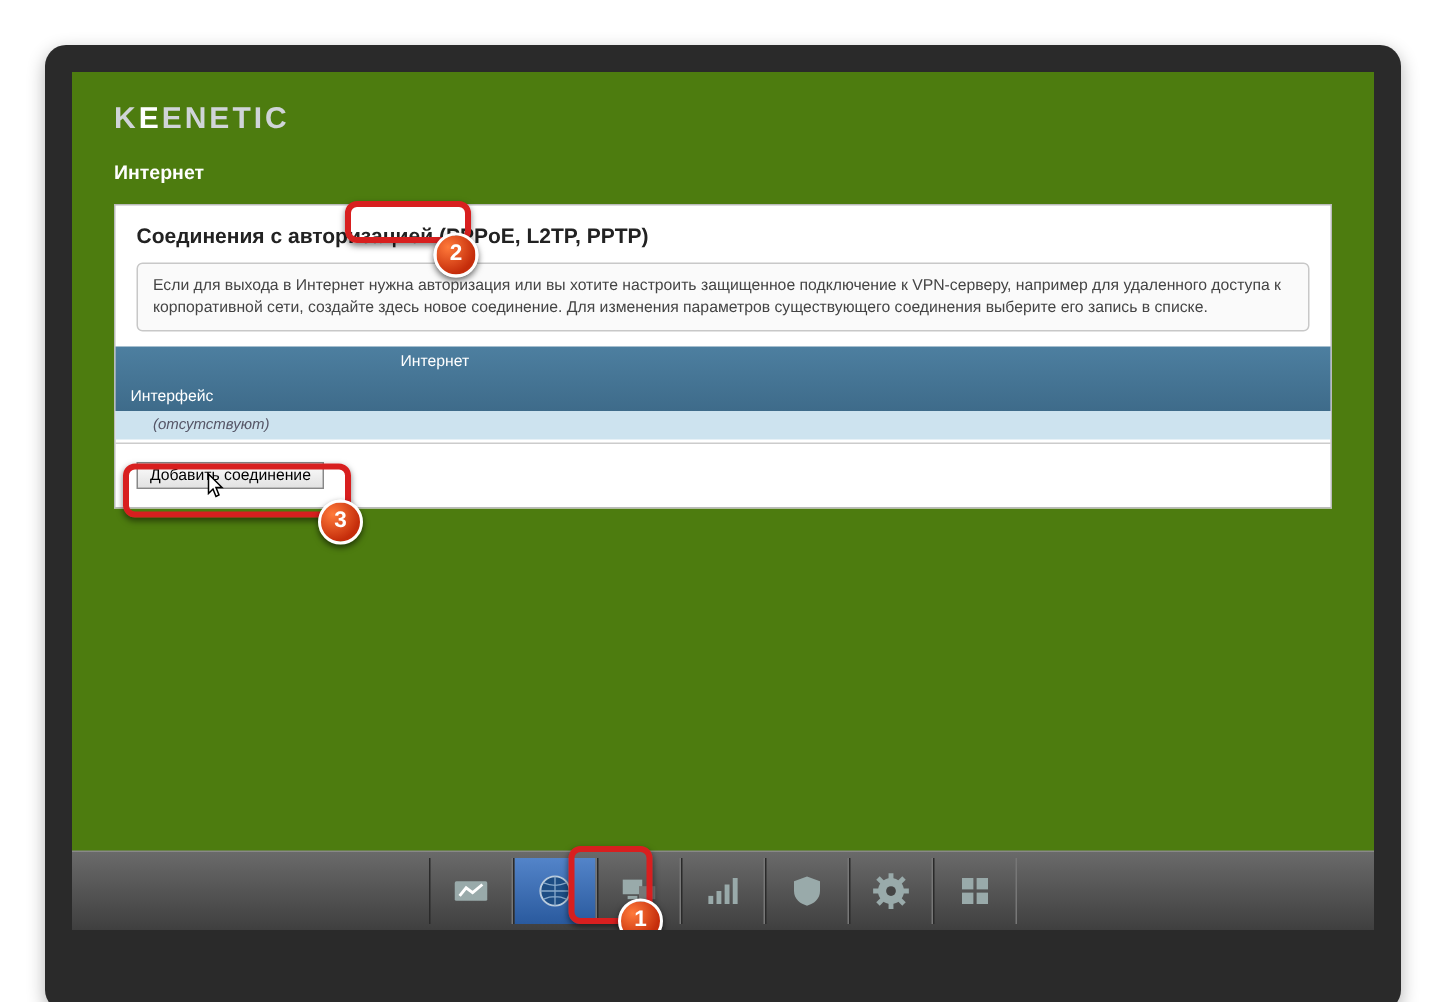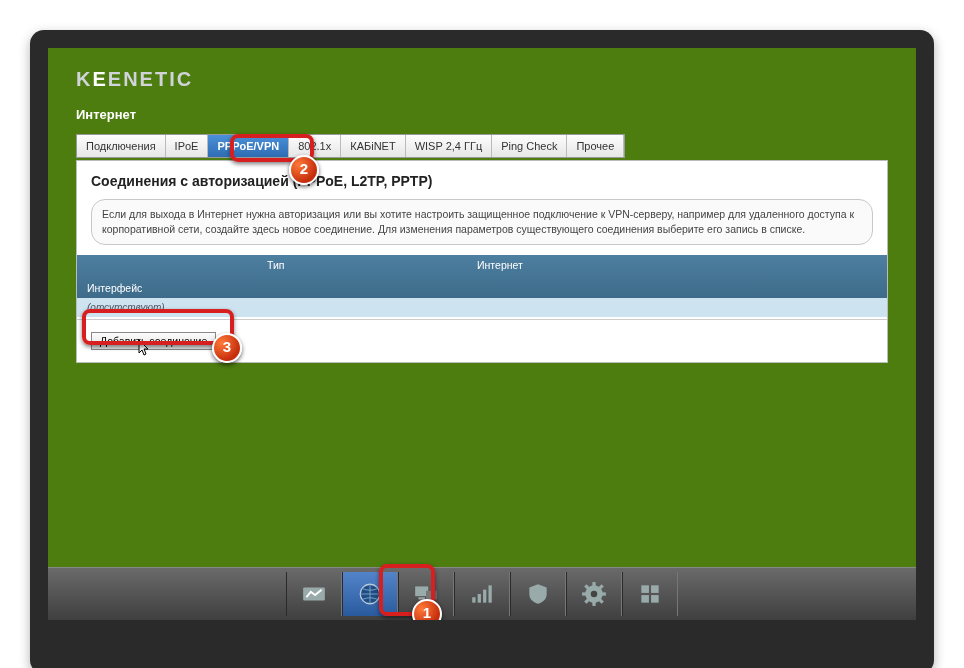--- a/index.html
+++ b/index.html
@@ -101,21 +101,21 @@
     }
     .panel-title {
       font-size: 14px;
       font-weight: bold;
       color: #222;
       padding: 12px 14px 10px 14px;
     }
     .infobox {
       margin: 0 14px 10px 14px;
       border: 1px solid #c8c8c8;
-      border-radius: 14px;
+      border-radius: 4px;
       background: #fafafa;
       padding: 7px 10px;
       font-size: 10.5px;
       color: #444;
       line-height: 1.45;
     }
     .tbl-hdr {
       display: flex;
       background: linear-gradient(#4d7fa0, #3e6b8a);
       color: #fff;
@@ -126,21 +126,21 @@
     }
     .th1 { width: 160px; margin-top: 23px; }
     .th2 { width: 190px; }
     .th3 { flex: 1; }
     .th4 { width: 110px; }
     .tbl-row {
       background: #cde3ef;
       font-size: 10px;
       color: #556;
       font-style: italic;
-      padding: 4px 10px;
+      padding: 4px 25px;
     }
     .add-btn {
       display: inline-block;
       margin: 12px 14px;
       padding: 2px 8px;
       font-size: 10.5px;
       border: 1px solid #888;
       background: linear-gradient(#fcfcfc, #e2e2e2);
       cursor: pointer;
       position: relative;
@@ -209,37 +209,26 @@
 <body>
 
 <div class="monitor">
   <div class="screen">
 
     <div class="logo">
       <span>K</span><span class="logo-acc">E</span><span>ENETIC</span>
     </div>
     <div class="section-title">Интернет</div>
 
-    <div class="tabs">
-      <div class="tab">Подключения</div>
-      <div class="tab">IPoE</div>
-      <div class="tab active">PPPoE/VPN</div>
-      <div class="tab">802.1x</div>
-      <div class="tab">КАБiNET</div>
-      <div class="tab">WISP 2,4 ГГц</div>
-      <div class="tab">Ping Check</div>
-      <div class="tab">Прочее</div>
-    </div>
 
     <div class="panel">
       <div class="panel-title">Соединения с авторизацией (PPPoE, L2TP, PPTP)</div>
       <div class="infobox">Если для выхода в Интернет нужна авторизация или вы хотите настроить защищенное подключение к VPN-серверу, например для удаленного доступа к корпоративной сети, создайте здесь новое соединение. Для изменения параметров существующего соединения выберите его запись в списке.</div>
       <div class="tbl-hdr">
         <div class="th th1">Интерфейс</div>
-        <div class="th th2">Тип</div>
         <div class="th th4">Интернет</div>
       </div>
       <div class="tbl-row">(отсутствуют)</div>
       <div style="height:1px;background:#ccc;margin-top:2px;"></div>
       <button class="add-btn">
         <span>Добавить соединение</span>
         <svg class="cursor" width="14" height="18" viewBox="0 0 14 18">
             <path d="M1 1 L1 14 L4 11 L6 16 L8 15 L6 10 L10 10 Z" fill="#fff" stroke="#000" stroke-width="1"></path>
           </svg>
       </button>

